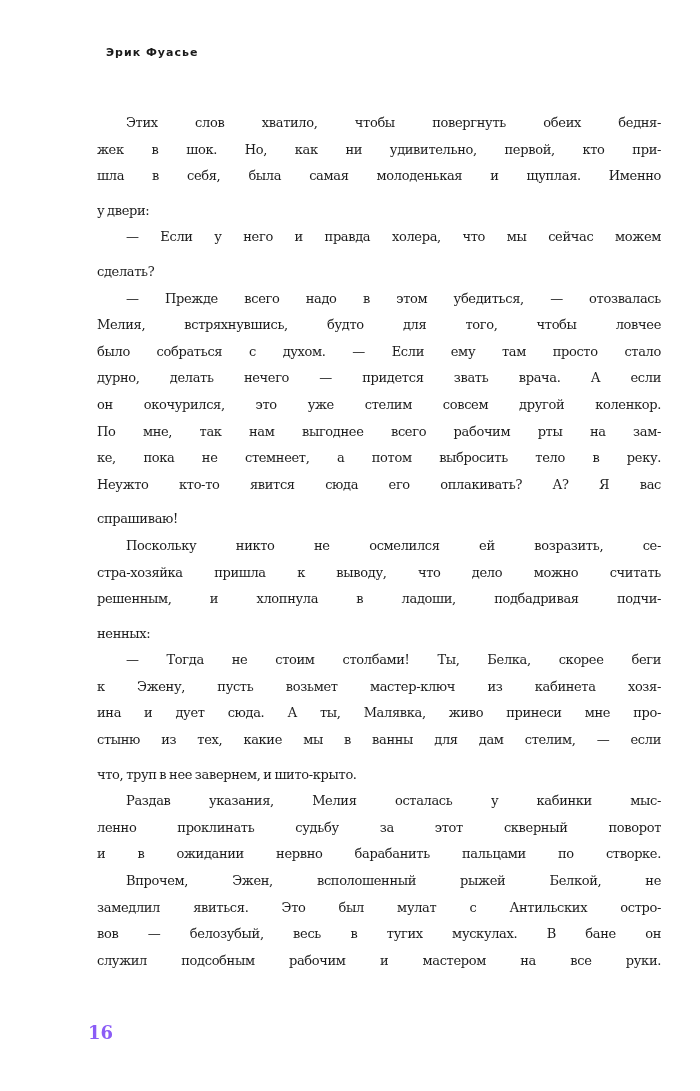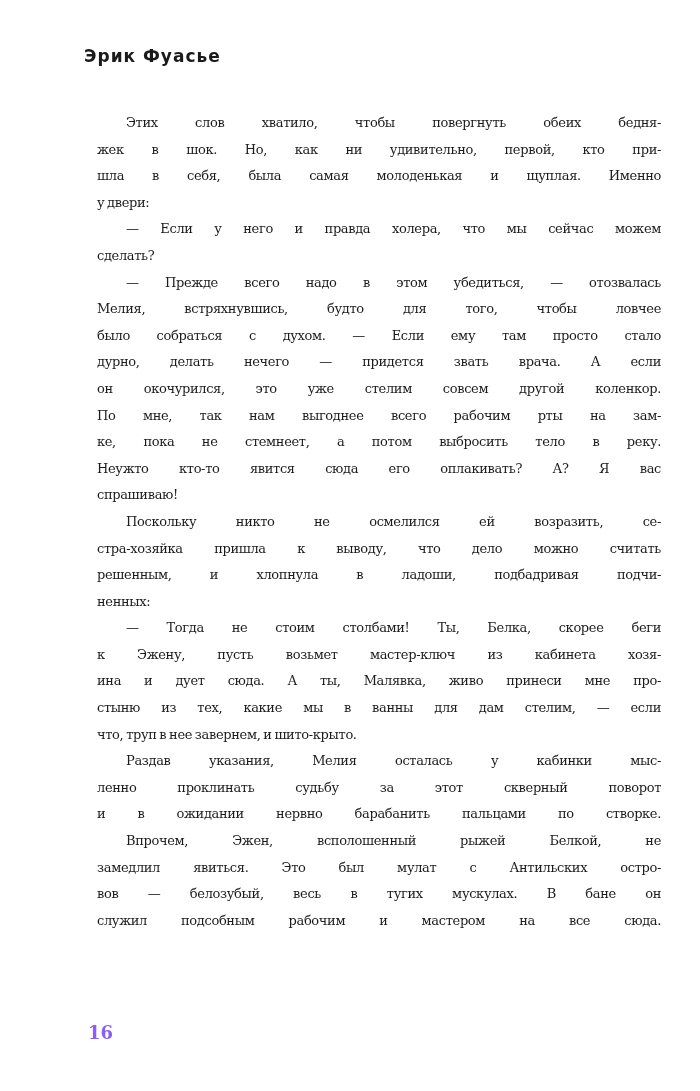--- a/index.html
+++ b/index.html
@@ -9,25 +9,25 @@
     }
     body {
       width: 700px;
       height: 1091px;
       position: relative;
       overflow: hidden;
       color: #1a1a1a;
     }
     .running-head {
       position: absolute;
-      left: 84px;
+      left: 106px;
       top: 46px;
       font-family: "DejaVu Sans", sans-serif;
       font-weight: bold;
-      font-size: 17px;
+      font-size: 11px;
       letter-spacing: 1px;
       color: #1a1a1a;
     }
     .text-block {
       position: absolute;
       left: 97px;
       top: 110px;
       width: 564px;
       font-family: "DejaVu Serif", serif;
       font-size: 13px;
@@ -41,20 +41,21 @@
       text-align: justify;
       text-align-last: justify;
       letter-spacing: -0.35px;
       word-spacing: -1px;
     }
     .line.indent {
       padding-left: 29px;
     }
     .line.last {
       text-align-last: left;
+      margin-top: 8px;
     }
     .page-number {
       position: absolute;
       left: 88px;
       top: 1022px;
       font-family: "DejaVu Serif", serif;
       font-weight: bold;
       font-size: 18px;
       color: #8b5cf6;
     }
@@ -88,16 +89,16 @@
     <span class="line">к Эжену, пусть возьмет мастер-ключ из кабинета хозя-</span>
     <span class="line">ина и дует сюда. А ты, Малявка, живо принеси мне про-</span>
     <span class="line">стыню из тех, какие мы в ванны для дам стелим, — если</span>
     <span class="line last">что, труп в нее завернем, и шито-крыто.</span>
     <span class="line indent">Раздав указания, Мелия осталась у кабинки мыс-</span>
     <span class="line">ленно проклинать судьбу за этот скверный поворот</span>
     <span class="line">и в ожидании нервно барабанить пальцами по створке.</span>
     <span class="line indent">Впрочем, Эжен, всполошенный рыжей Белкой, не</span>
     <span class="line">замедлил явиться. Это был мулат с Антильских остро-</span>
     <span class="line">вов — белозубый, весь в тугих мускулах. В бане он</span>
-    <span class="line">служил подсобным рабочим и мастером на все сюда.</span>
+    <span class="line">служил подсобным рабочим и мастером на все руки.</span>
   </div>
 
 <div class="page-number">16</div>
 
 </body></html>

